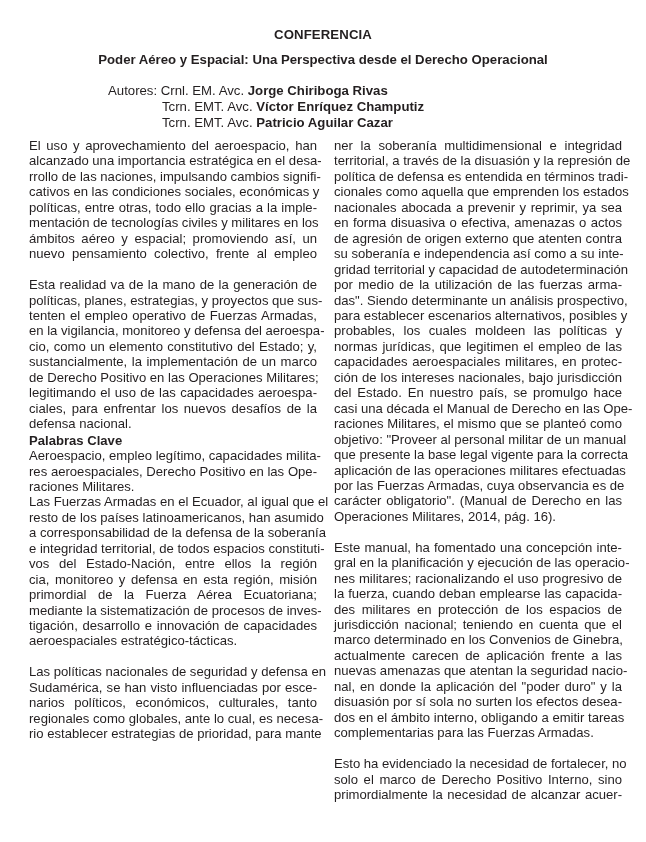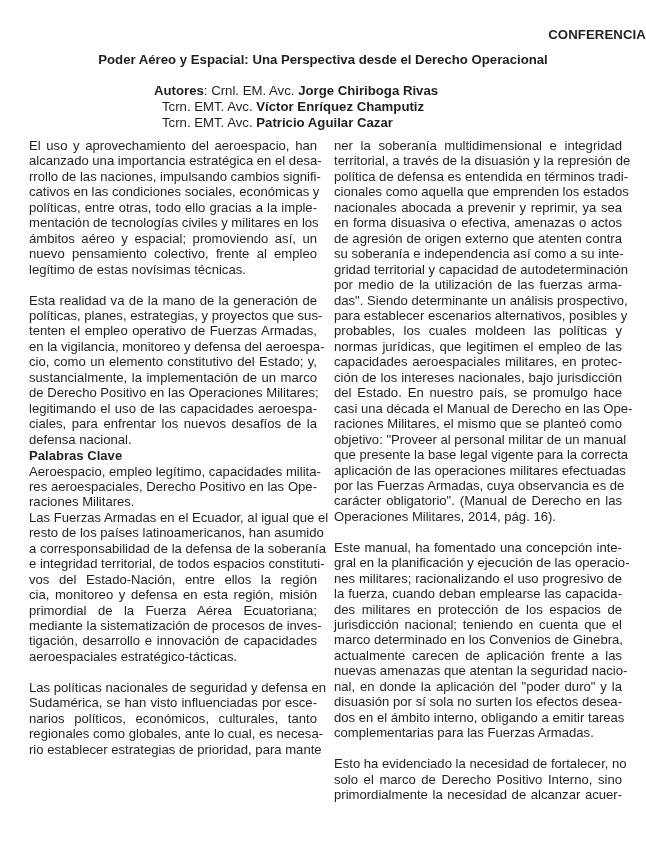--- a/index.html
+++ b/index.html
@@ -2,33 +2,33 @@
 <html><head>
   <meta charset="utf-8">
   <style>
     html, body { margin: 0; padding: 0; background: #ffffff; }
     body {
       width: 646px; height: 842px; position: relative; overflow: hidden;
       font-family: "Liberation Sans", sans-serif; color: #231f20;
     }
     .section-label {
       position: absolute; left: 0; width: 646px; top: 27px;
-      text-align: right; font-weight: bold; font-size: 13.2px; letter-spacing: 0.1px;
+      text-align: center; font-weight: bold; font-size: 13.2px; letter-spacing: 0.1px;
     }
     .title {
       position: absolute; left: 0; width: 646px; top: 52px;
       text-align: center; font-weight: bold; font-size: 13.2px;
     }
     .authors {
       position: absolute; left: 108px; top: 83px; font-size: 13.2px; line-height: 16px;
     }
     .authors .row { white-space: nowrap; }
     .authors .rank { font-weight: normal; }
     .authors .name { font-weight: bold; }
-    .authors .lead { font-weight: bold; margin-left: 46px; }
+    .authors .lead { font-weight: normal; }
     .authors .indent { padding-left: 54px; }
     .col {
       position: absolute; top: 138px; width: 288px;
       font-size: 13.1px; line-height: 15.45px;
     }
     .col.left { left: 29px; }
     .col.right { left: 334px; }
     .col p { margin: 0; text-align: justify; }
     .col p.gap { margin-top: 15.45px; }
     .col h3 { margin: 0; font-size: 13.1px; font-weight: bold; line-height: 15.45px; }
@@ -57,21 +57,20 @@
 <div class="col left">
   <p>
       <span class="line">El uso y aprovechamiento del aeroespacio, han</span>
       <span class="line">alcanzado una importancia estratégica en el desa-</span>
       <span class="line">rrollo de las naciones, impulsando cambios signifi-</span>
       <span class="line">cativos en las condiciones sociales, económicas y</span>
       <span class="line">políticas, entre otras, todo ello gracias a la imple-</span>
       <span class="line">mentación de tecnologías civiles y militares en los</span>
       <span class="line">ámbitos aéreo y espacial; promoviendo así, un</span>
       <span class="line">nuevo pensamiento colectivo, frente al empleo</span>
-      <span class="line last">legítimo de estas novísimas técnicas.</span>
     </p>
   <p class="gap">
       <span class="line">Esta realidad va de la mano de la generación de</span>
       <span class="line">políticas, planes, estrategias, y proyectos que sus-</span>
       <span class="line">tenten el empleo operativo de Fuerzas Armadas,</span>
       <span class="line">en la vigilancia, monitoreo y defensa del aeroespa-</span>
       <span class="line">cio, como un elemento constitutivo del Estado; y,</span>
       <span class="line">sustancialmente, la implementación de un marco</span>
       <span class="line">de Derecho Positivo en las Operaciones Militares;</span>
       <span class="line">legitimando el uso de las capacidades aeroespa-</span>

